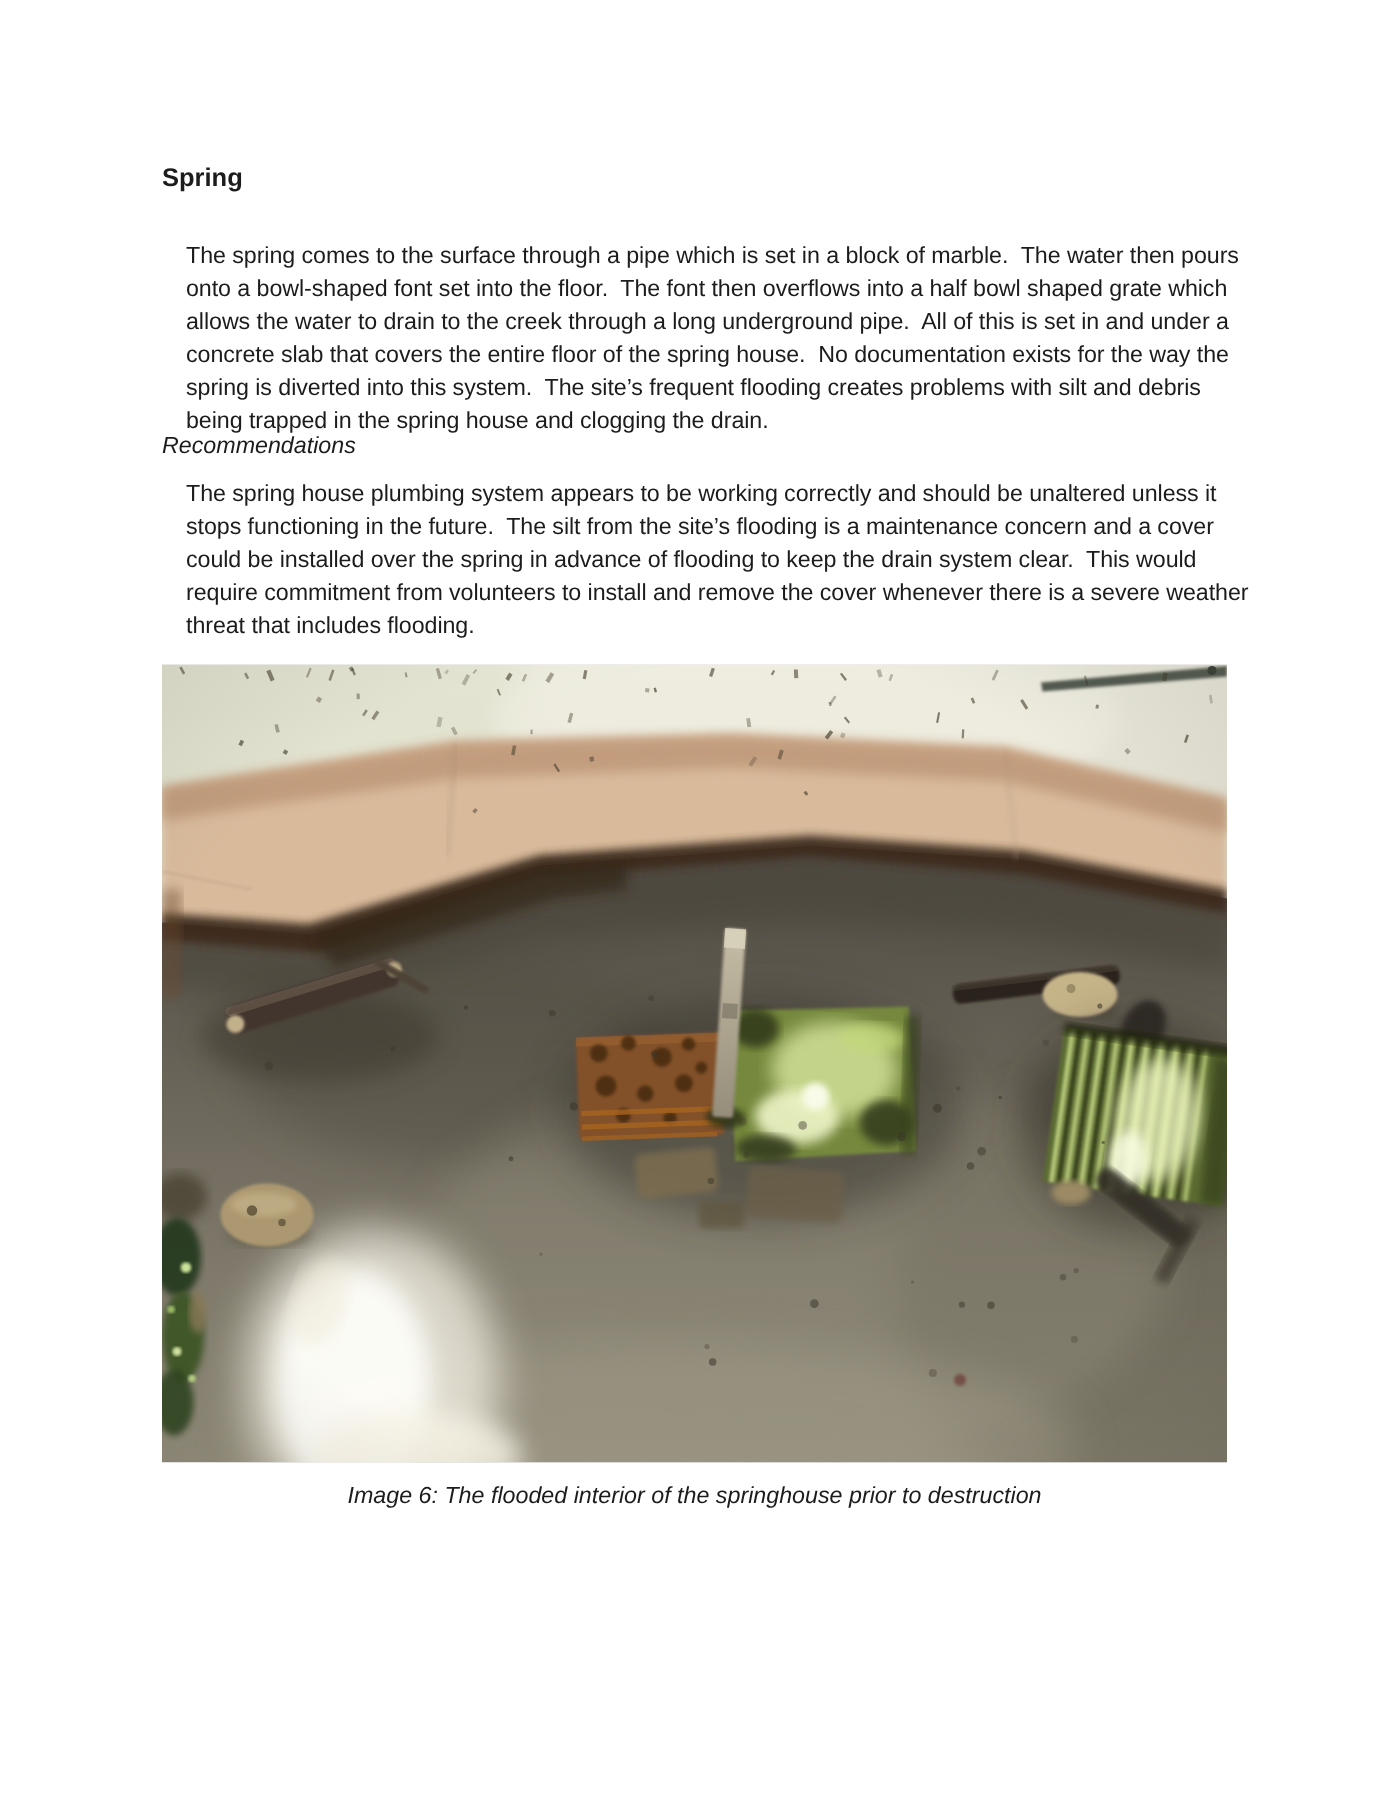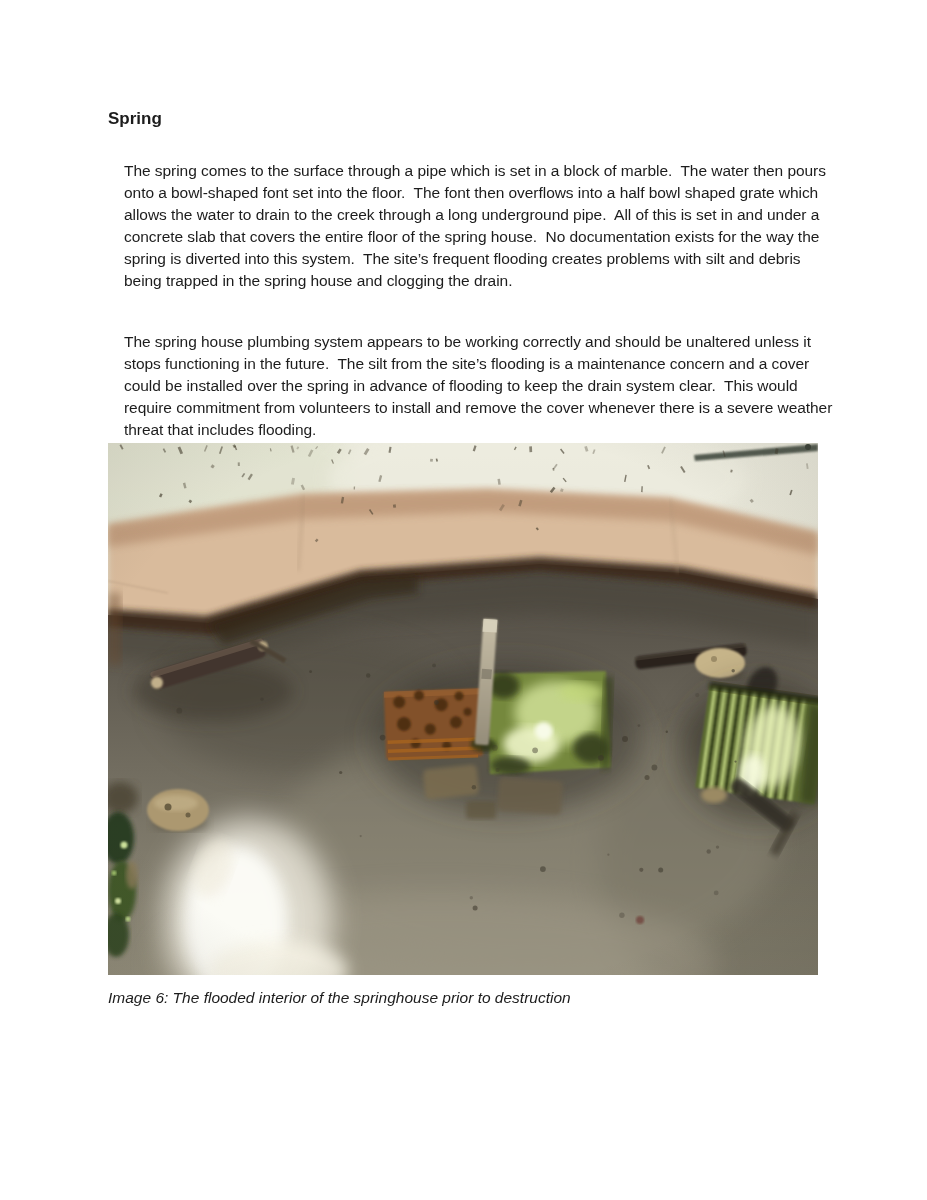--- a/index.html
+++ b/index.html
@@ -21,40 +21,41 @@
     position:absolute;left:108px;width:714px;margin:16px;
     font-size:15.5px;line-height:22px;
     white-space:pre-wrap;
     letter-spacing:-0.05px;
   }
   #para-spring{top:144px;}
   .doc-subheading{
     position:absolute;left:108px;top:287px;width:712px;margin:0;
     font-size:15.5px;font-style:italic;font-weight:normal;line-height:22px;
   }
-  #para-recommendations{top:315px;}
+  #para-recommendations{top:303px;}
   .photo-figure{
     position:absolute;left:108px;top:443px;width:710px;height:532px;margin:0;
     overflow:hidden;background:#ddd;
   }
   .photo-figure svg{display:block;filter:blur(0.3px);}
   .photo-caption{
     position:absolute;left:108px;top:988px;width:710px;
-    text-align:left;font-size:15.5px;font-style:italic;line-height:20px;
+    text-align:center;font-size:15.5px;font-style:italic;line-height:20px;
   }
 </style>
 </head>
 <body style="background: rgb(255, 255, 255);">
 
 <div class="page" style="color: rgb(28, 28, 28);">
 
   <h1 class="doc-heading">Spring</h1>
 
   <p class="doc-para" id="para-spring">The spring comes to the surface through a pipe which is set in a block of marble.  The water then pours onto a bowl-shaped font set into the floor.  The font then overflows into a half bowl shaped grate which allows the water to drain to the creek through a long underground pipe.  All of this is set in and under a concrete slab that covers the entire floor of the spring house.  No documentation exists for the way the spring is diverted into this system.  The site’s frequent flooding creates problems with silt and debris being trapped in the spring house and clogging the drain.</p>
 
+  <h2 class="doc-subheading">Recommendations</h2>
 
   <p class="doc-para" id="para-recommendations">The spring house plumbing system appears to be working correctly and should be unaltered unless it stops functioning in the future.  The silt from the site’s flooding is a maintenance concern and a cover could be installed over the spring in advance of flooding to keep the drain system clear.  This would require commitment from volunteers to install and remove the cover whenever there is a severe weather threat that includes flooding.</p>
 
   <figure class="photo-figure" role="img" aria-label="Flooded interior of the springhouse: muddy gray water covering the floor, mud-stained octagonal walls, floating wooden plank, crate, corrugated metal sheet and a stick, with bright light reflected in the water at lower left">
     <svg id="photo-svg" width="710" height="532" viewBox="0 0 710 532" xmlns="http://www.w3.org/2000/svg">
       <defs>
         <linearGradient id="wallGrad" x1="0" y1="0" x2="0" y2="1">
           <stop offset="0" stop-color="#eae9dc"></stop>
           <stop offset="1" stop-color="#d8d6c6"></stop>
         </linearGradient>

